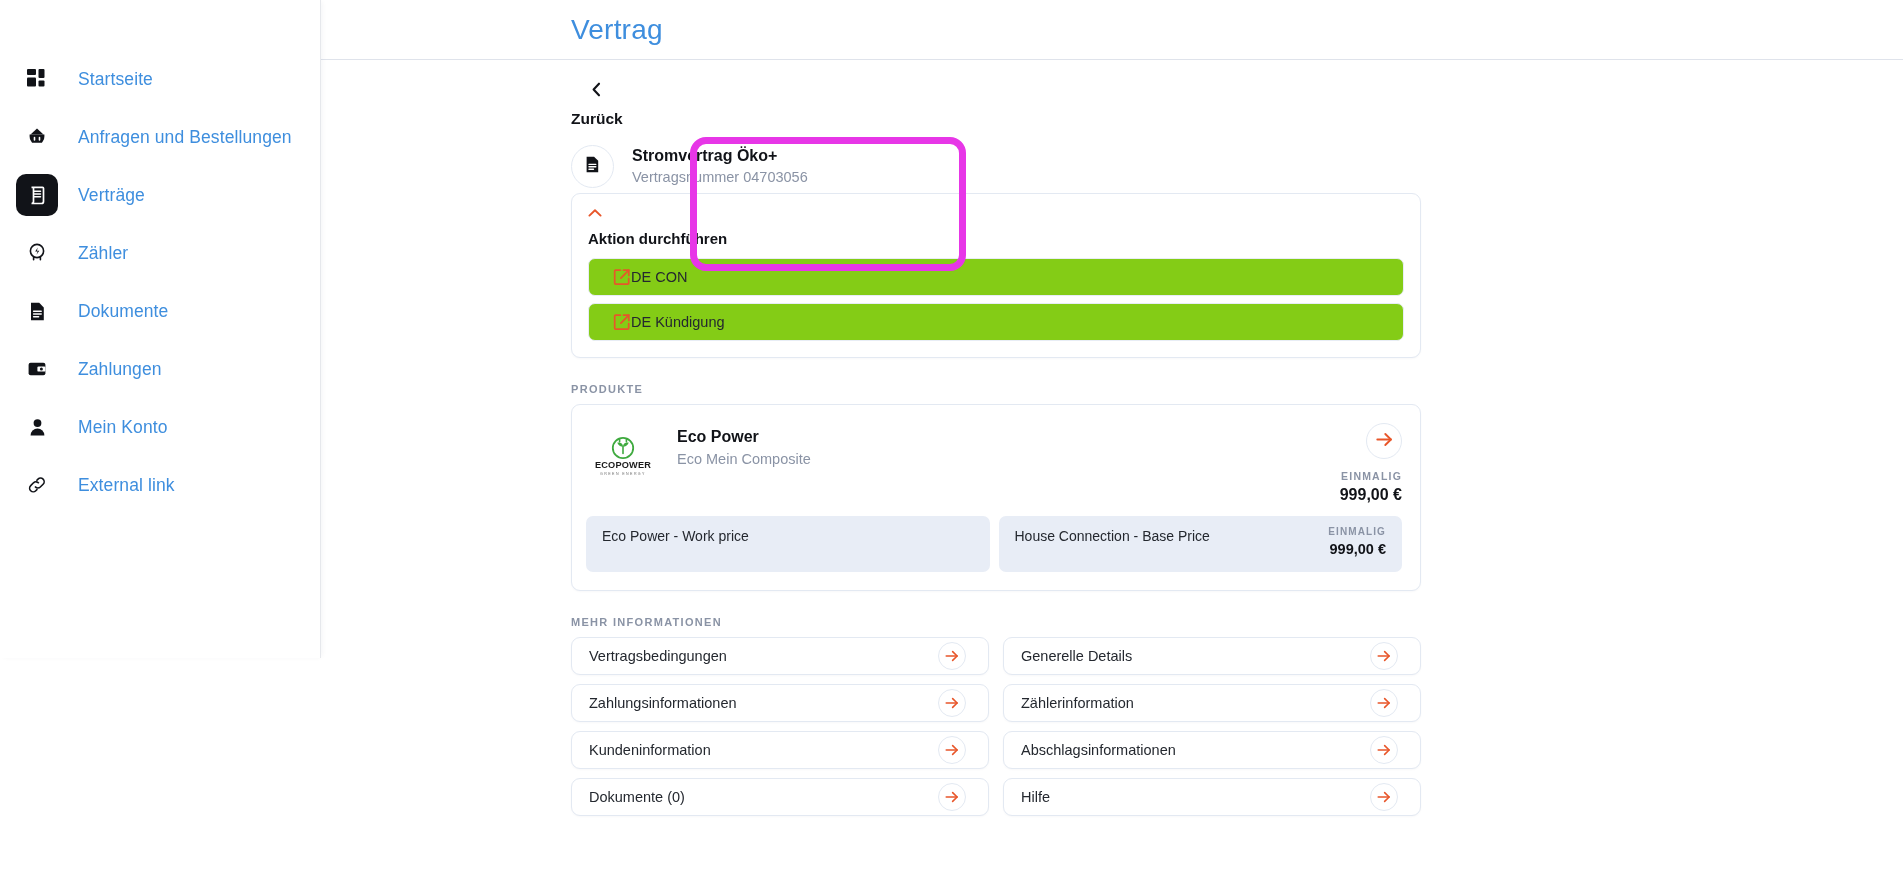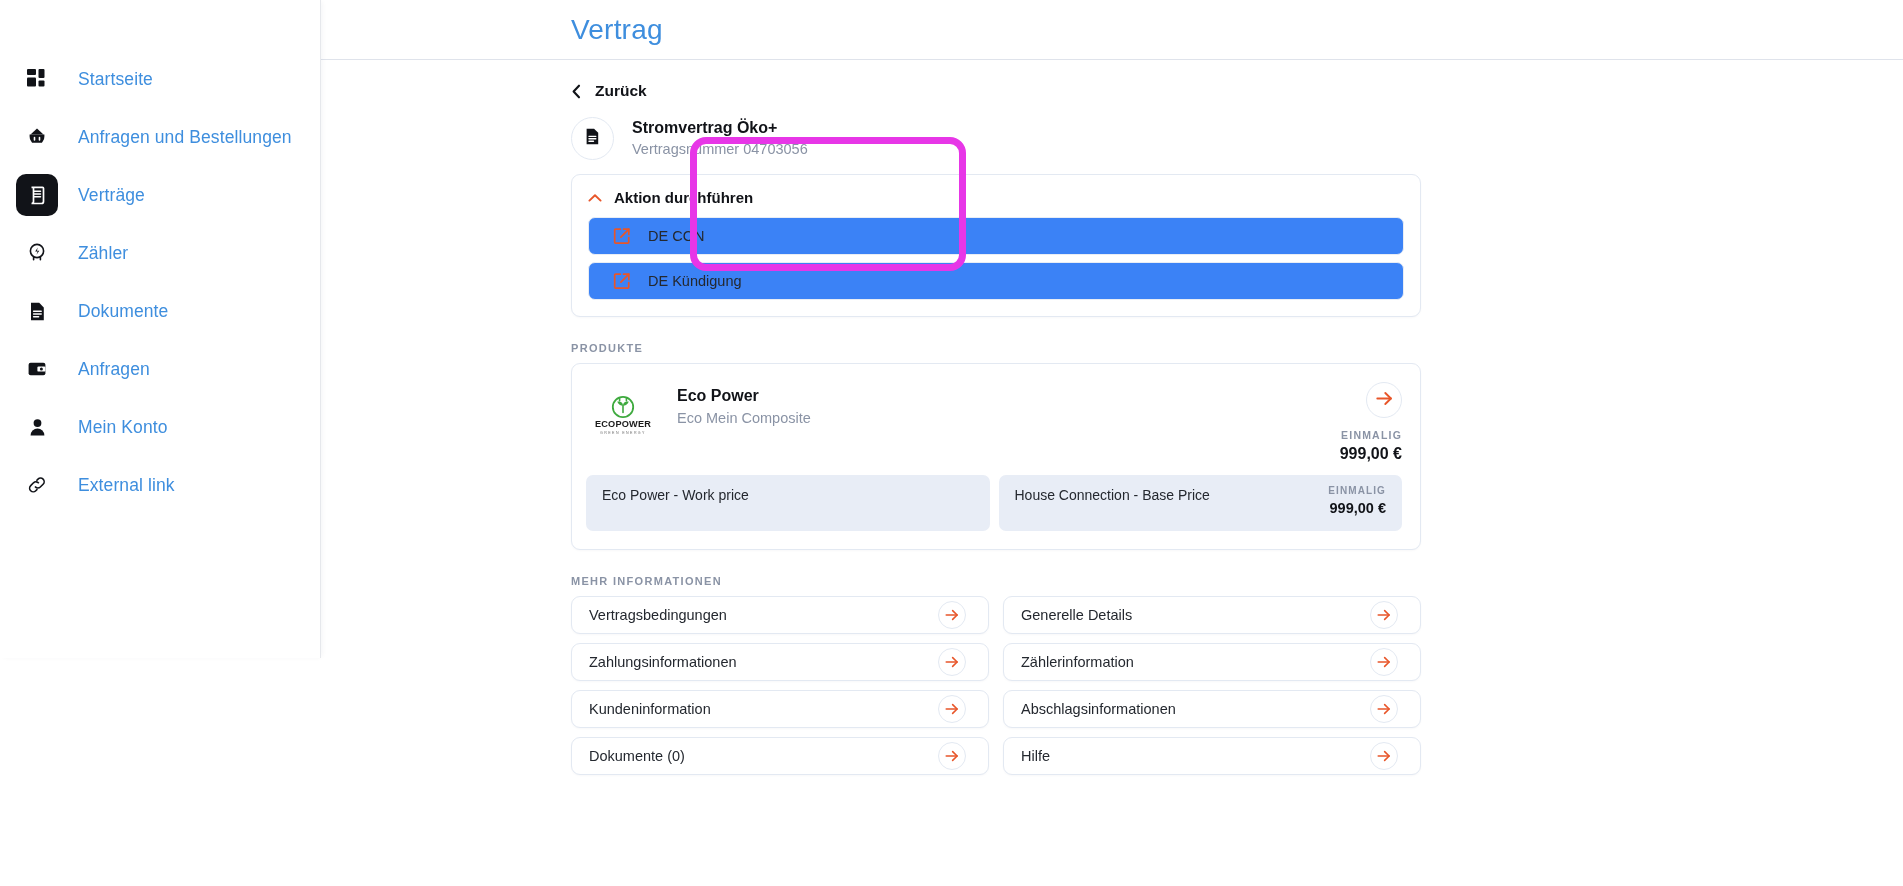--- a/index.html
+++ b/index.html
@@ -66,56 +66,55 @@
     position: relative;
     padding-left: 250px;
     padding-top: 22px;
     height: 826px;
     overflow: hidden;
   }
   .inner { width: 850px; position: relative; }
 
   .back-row {
     display: flex; align-items: center; gap: 13px;
-    margin-bottom: 16px; cursor: pointer; width: max-content;
+    margin-bottom: 16px; cursor: pointer; width: max-content; flex-direction: column;
   }
   .back-chev { color: #111318; display: flex; align-items: center; }
   .back-text { font-size: 15.5px; font-weight: 700; color: #111318; }
 
-  .contract-head { display: flex; align-items: center; gap: 18px; margin-bottom: 14px; }
+  .contract-head { display: flex; align-items: center; gap: 18px; margin-bottom: 5px; }
   .contract-avatar {
     width: 43px; height: 43px; border-radius: 50%;
     border: 1px solid #e3e9f2;
     display: flex; align-items: center; justify-content: center;
     background: #fff; flex: 0 0 43px;
   }
   .contract-name { font-size: 16px; font-weight: 700; color: #111318; line-height: 1.45; }
   .contract-num { font-size: 14.5px; color: #8a93a5; line-height: 1.45; }
 
   
   .card {
     border: 1px solid #e3e9f2;
     border-radius: 9px;
     background: #fff;
     box-shadow: 0 1px 2px rgba(30,40,70,0.03);
   }
   .action-card { padding: 14px 16px 16px 16px; position: relative; }
-  .action-head { display: flex; gap: 12px; margin-bottom: 11px; cursor: pointer; }
+  .action-head { display: flex; gap: 12px; margin-bottom: 11px; cursor: pointer; flex-direction: column; }
   .caret { color: #e8562a; display: flex; align-items: center; }
   .action-title { font-size: 15px; font-weight: 700; color: #111318; }
   .action-row {
     height: 38px;
     border: 1px solid #e8edf5;
     border-radius: 7px;
     display: flex; align-items: center;
     padding-left: 24px;
-    gap: 17px;
     margin-top: 7px;
     cursor: pointer;
-    background: #3b82f6;
+    background: #84cc16;
   }
   .action-row:first-of-type { margin-top: 0; }
   .ext-ico { color: #e8562a; display: flex; align-items: center; flex: 0 0 auto; }
   .action-label { font-size: 14.5px; color: #24282f; }
 
   
   .highlight {
     position: absolute;
     border: 7px solid #e736e7;
     border-radius: 16px;
@@ -256,21 +255,21 @@
     </a>
 
     <a class="nav-item">
       <span class="nav-ico">
         <svg width="22" height="22" viewBox="0 0 22 22">
           <rect x="2.6" y="4.8" width="16.8" height="12.4" rx="2" fill="currentColor"></rect>
           <rect x="11.4" y="8.4" width="8" height="5.2" rx="1.2" fill="#ffffff"></rect>
           <circle cx="15.4" cy="11" r="1.5" fill="currentColor"></circle>
         </svg>
       </span>
-      <span class="nav-label">Anfragen</span>
+      <span class="nav-label">Zahlungen</span>
     </a>
 
     <a class="nav-item">
       <span class="nav-ico">
         <svg width="21" height="21" viewBox="0 0 21 21" fill="currentColor">
           <circle cx="10.5" cy="6.1" r="3.9"></circle>
           <path d="M3.6 18.5 a6.9 6.9 0 0 1 13.8 0 z"></path>
         </svg>
       </span>
       <span class="nav-label">Mein Konto</span>

